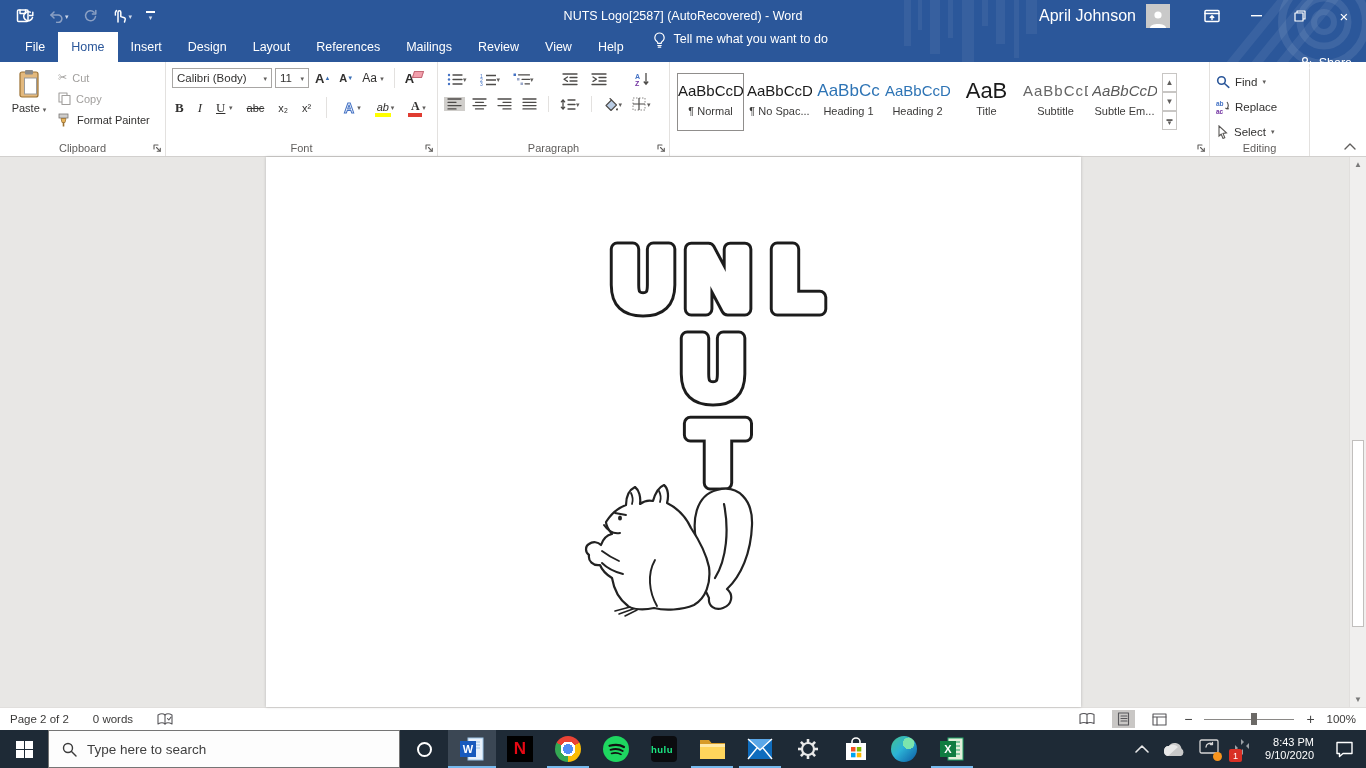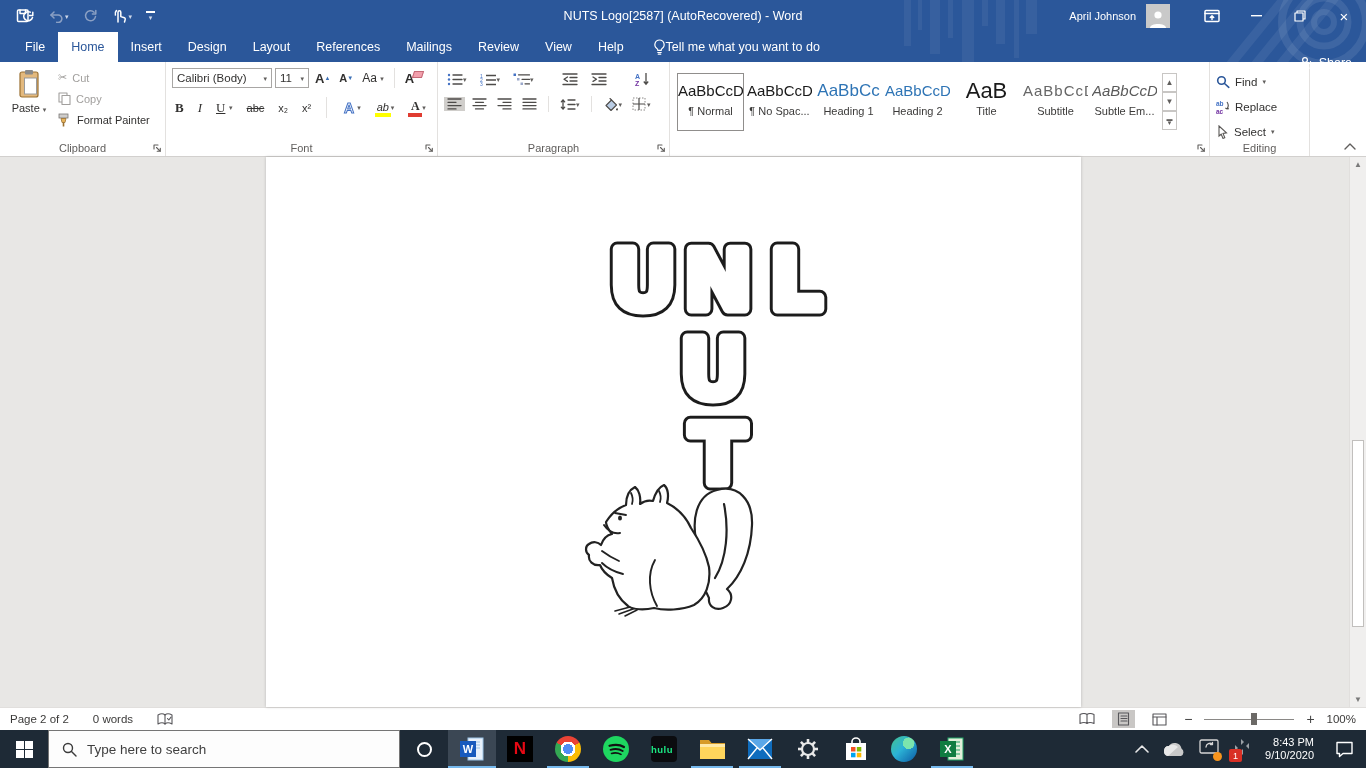--- a/index.html
+++ b/index.html
@@ -5,32 +5,32 @@
   *{margin:0;padding:0;box-sizing:border-box;}
   html,body{width:1366px;height:768px;overflow:hidden;font-family:"Liberation Sans",sans-serif;background:#e8e7e5;}
 
   
   .titlebar{position:relative;height:32px;background:#2b579a;color:#fff;display:flex;align-items:center;z-index:5;}
   .decor{position:absolute;right:0;top:0;pointer-events:none;}
   .qat{display:flex;align-items:center;gap:14px;padding-left:16px;z-index:2;}
   .qat .btn{display:flex;align-items:center;gap:2px;cursor:default;}
   .title-center{position:absolute;left:0;right:0;text-align:center;font-size:12.5px;color:#fff;pointer-events:none;z-index:1;}
   .tb-right{position:absolute;right:0;top:0;height:32px;display:flex;align-items:center;z-index:2;}
-  .user-name{font-size:11px;margin-right:10px;}
+  .user-name{font-size:16px;margin-right:10px;}
   .avatar{width:24px;height:24px;background:#c9c9c9;display:flex;align-items:flex-end;justify-content:center;margin-right:20px;overflow:hidden;}
   .winbtn{width:44px;height:32px;display:flex;align-items:center;justify-content:center;color:#fff;}
   .winbtn.close{font-size:15px;}
   .caret{font-size:7px;color:#cfd8ea;line-height:1;}
   .caret.dark{color:#605e5c;}
 
   
   .tabrow{height:30px;background:#2b579a;display:flex;align-items:stretch;position:relative;z-index:4;}
   .tab{padding:0 13px;display:flex;align-items:center;color:#fff;font-size:12.5px;cursor:default;}
   .tab.selected{background:#fff;color:#2b579a;}
-  .tellme{display:flex;align-items:center;gap:0;margin-left:16px;color:#fff;font-size:12.5px;}
+  .tellme{display:flex;align-items:flex-start;gap:8px;margin-left:16px;color:#fff;font-size:12.5px;}
   .share{position:absolute;right:14px;top:16px;height:30px;display:flex;align-items:center;gap:6px;color:#fff;font-size:12.5px;}
 
   
   .ribbon{height:95px;background:#fff;border-bottom:1px solid #d2d0ce;display:flex;position:relative;font-size:11px;color:#323130;}
   .group{position:relative;border-right:1px solid #e3e1df;padding:5px 6px 16px 6px;flex-shrink:0;}
   .gl{position:absolute;bottom:2px;left:0;right:0;text-align:center;font-size:11px;color:#605e5c;}
   .launcher{position:absolute;bottom:3px;right:3px;color:#605e5c;cursor:default;}
   .grey{color:#a19f9d;}
   .rowi{display:flex;align-items:center;}
   .vline{width:1px;background:#e3e1df;align-self:stretch;margin:0 4px;}

